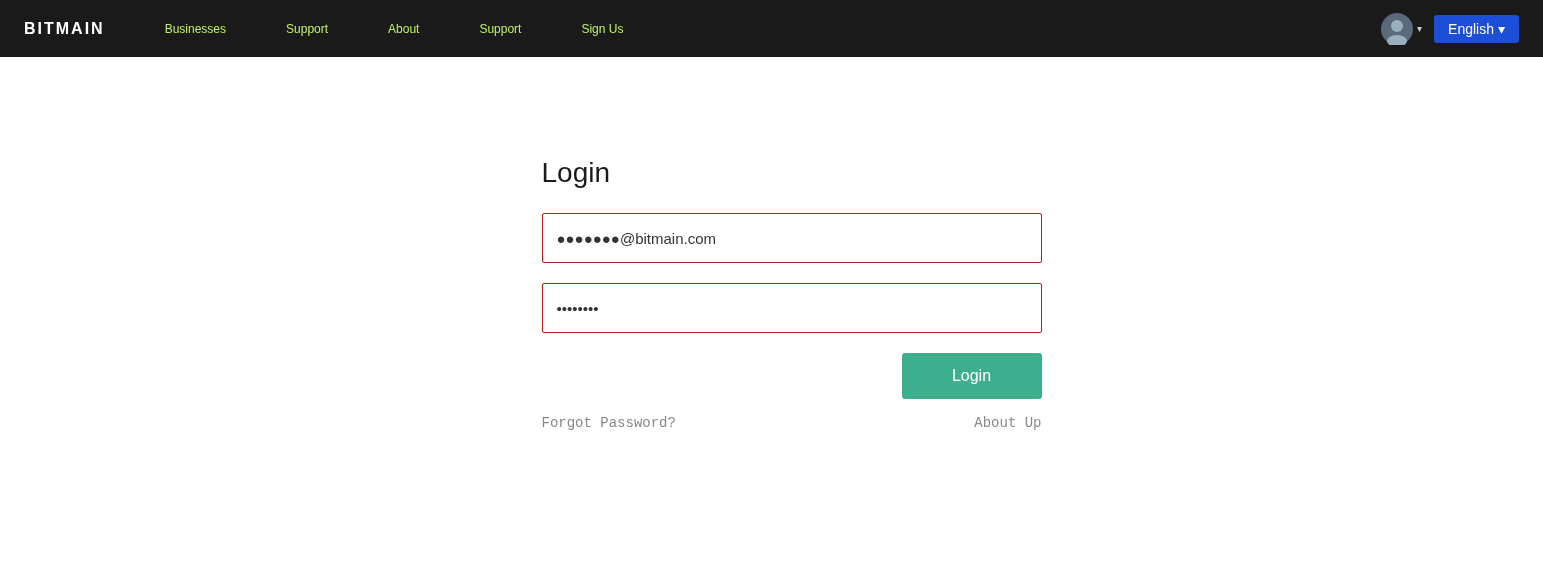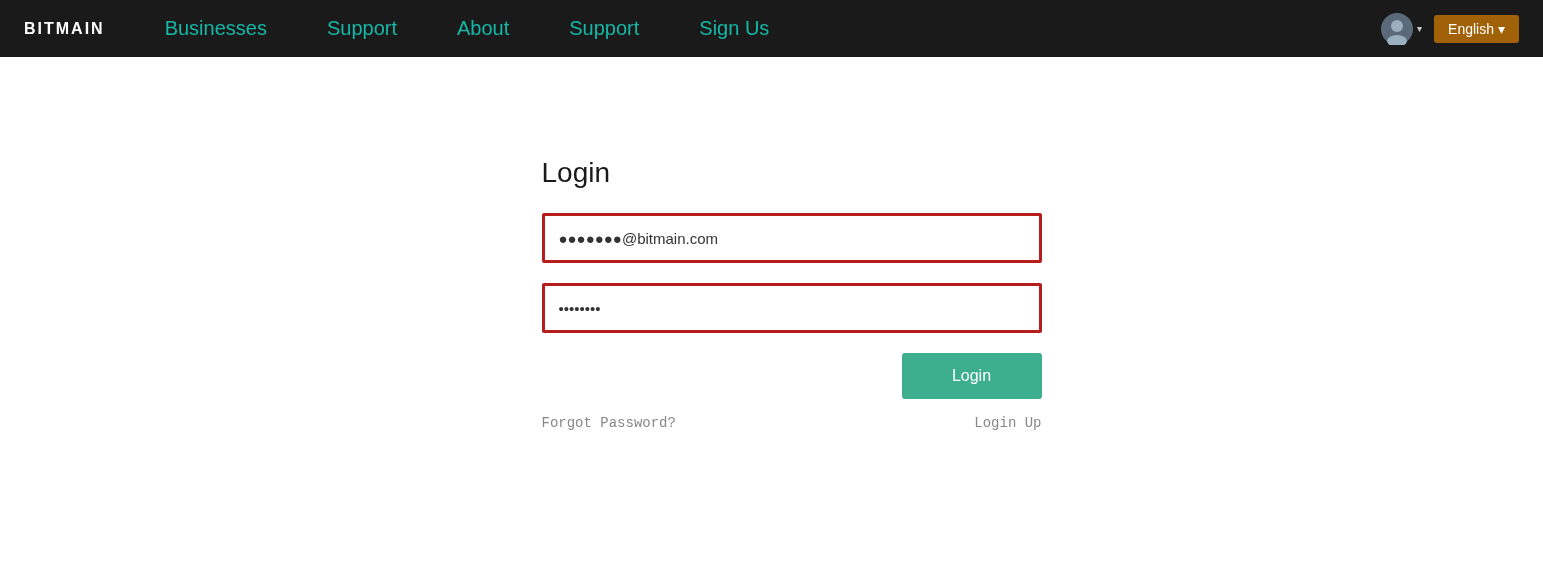--- a/index.html
+++ b/index.html
@@ -21,23 +21,23 @@
       margin-right: 60px;
       font-family: 'Arial Black', Arial, sans-serif;
     }
     nav {
       display: flex;
       align-items: center;
       flex: 1;
       gap: 60px;
     }
     nav a {
-      color: #14b8a6;
+      color: #bef264;
       text-decoration: none;
-      font-size: 20px;
+      font-size: 12px;
       cursor: pointer;
     }
     .header-right {
       display: flex;
       align-items: center;
       gap: 12px;
       margin-left: auto;
     }
     .user-icon-wrap {
       display: flex;
@@ -47,21 +47,21 @@
     }
     .user-icon {
       width: 32px;
       height: 32px;
     }
     .chevron-down {
       color: #ccc;
       font-size: 10px;
     }
     .lang-btn {
-      background: #a16207;
+      background: #1d4ed8;
       color: #fff;
       border: none;
       padding: 6px 14px;
       border-radius: 3px;
       font-size: 14px;
       cursor: pointer;
       display: flex;
       align-items: center;
       gap: 4px;
     }
@@ -82,21 +82,21 @@
       font-weight: 400;
       color: #1a1a1a;
       margin-bottom: 24px;
     }
     .form-group {
       margin-bottom: 20px;
     }
     .form-input {
       width: 100%;
       height: 50px;
-      border: 3px solid #b91c1c;
+      border: 1px solid #b91c1c;
       border-radius: 2px;
       padding: 0 14px;
       font-size: 15px;
       color: #333;
       outline: none;
     }
     .form-actions {
       display: flex;
       justify-content: flex-end;
       margin-top: 4px;
@@ -164,16 +164,16 @@
     <div class="form-group">
       <input class="form-input" type="password" value="password" style="">
     </div>
 
     <div class="form-actions">
       <button class="login-btn">Login</button>
     </div>
 
     <div class="form-footer">
       <a>Forgot Password?</a>
-      <a>Login Up</a>
+      <a>About Up</a>
     </div>
   </div>
 </div>
 
 </body></html>

